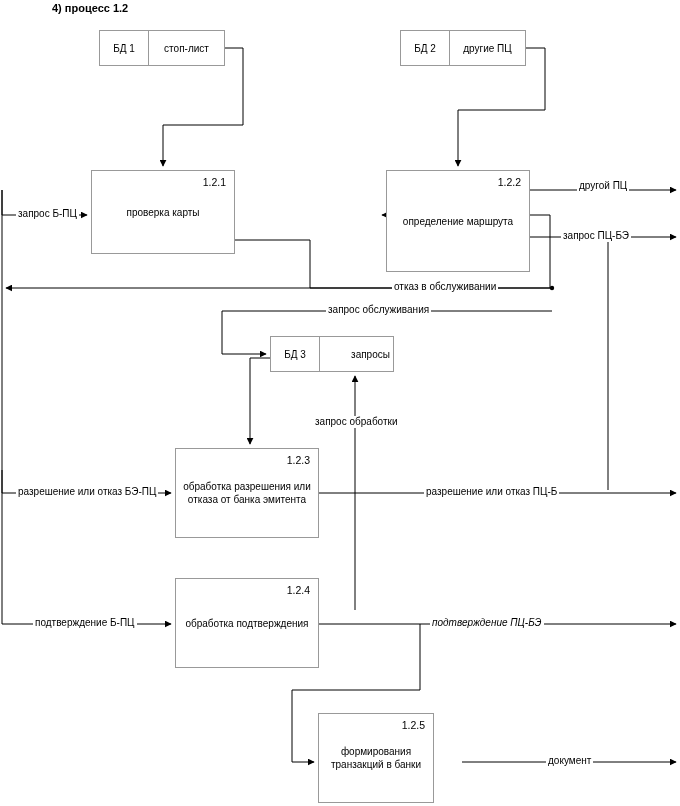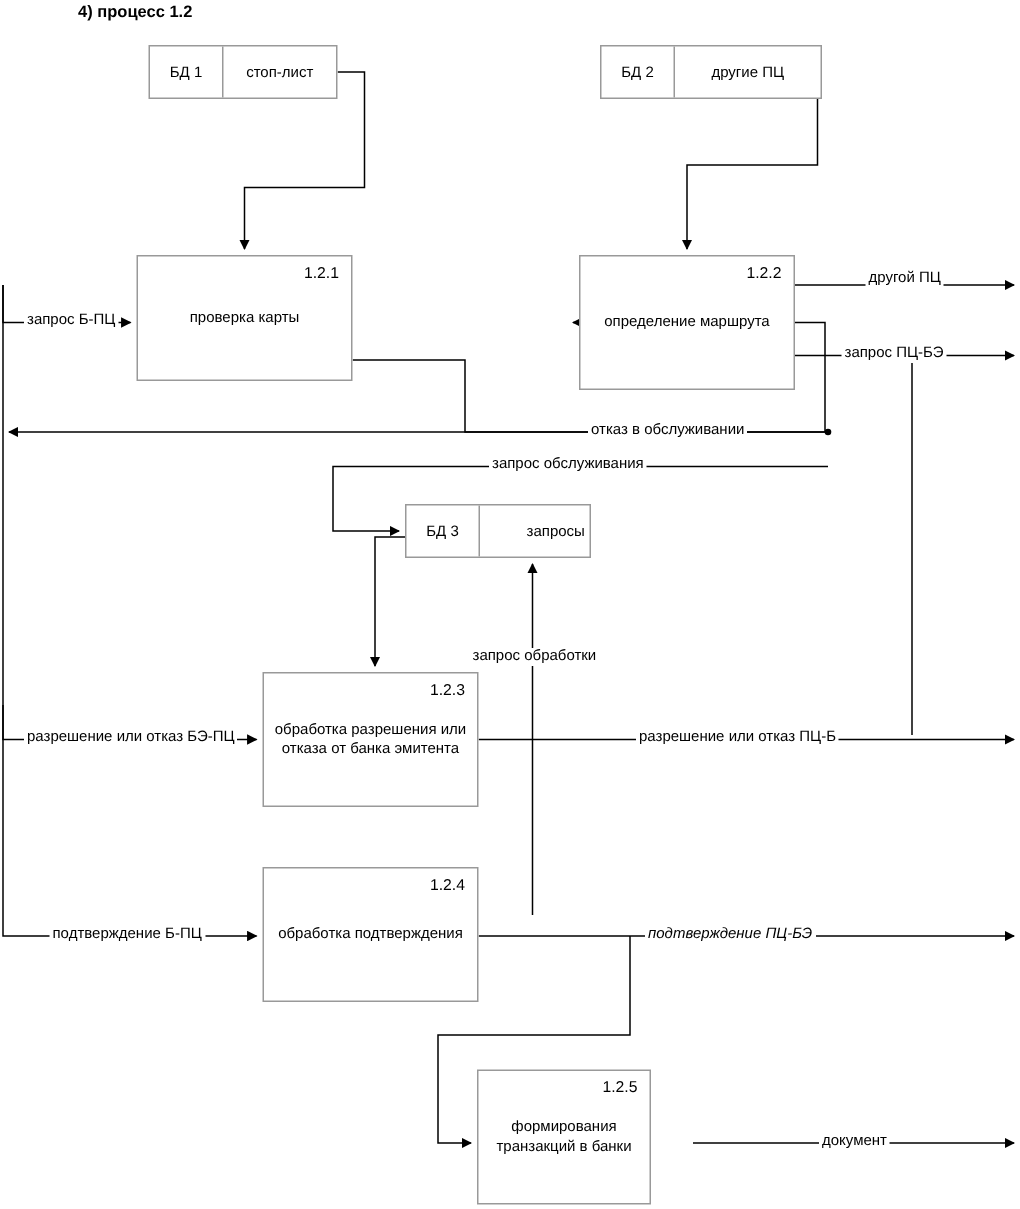--- a/index.html
+++ b/index.html
@@ -144,36 +144,36 @@
 
       <path d="M 2 190 L 2 600"></path>
     </g>
   </svg>
 
   <div class="db-box" style="left:99px; top:30px; width:126px; height:36px;">
     <div class="db-id">БД 1</div>
     <div class="db-name">стоп-лист</div>
   </div>
 
-  <div class="db-box" style="left:400px; top:30px; width:148px; height:36px;">
+  <div class="db-box" style="left:400px; top:30px; width:126px; height:36px;">
     <div class="db-id">БД 2</div>
     <div class="db-name">другие ПЦ</div>
   </div>
 
   <div class="db-box" style="left:270px; top:336px; width:124px; height:36px;gap:28px;">
     <div class="db-id">БД 3</div>
     <div class="db-name">запросы</div>
   </div>
 
   <div class="proc-box" style="left:91px; top:170px; width:144px; height:84px;">
     <div class="proc-num">1.2.1</div>
     <div class="proc-label">проверка карты</div>
   </div>
 
-  <div class="proc-box" style="left:386px; top:170px; width:144px; height:90px;">
+  <div class="proc-box" style="left:386px; top:170px; width:144px; height:102px;">
     <div class="proc-num">1.2.2</div>
     <div class="proc-label">определение маршрута</div>
   </div>
 
   <div class="proc-box" style="left:175px; top:448px; width:144px; height:90px;">
     <div class="proc-num">1.2.3</div>
     <div class="proc-label">обработка разрешения или отказа от банка эмитента</div>
   </div>
 
   <div class="proc-box" style="left:175px; top:578px; width:144px; height:90px;">
@@ -184,20 +184,20 @@
   <div class="proc-box" style="left:318px; top:713px; width:116px; height:90px;">
     <div class="proc-num">1.2.5</div>
     <div class="proc-label">формирования транзакций в банки</div>
   </div>
 
   <div class="flow-label" style="left:16px; top:208px;">запрос Б-ПЦ</div>
   <div class="flow-label" style="left:577px; top:180px;">другой ПЦ</div>
   <div class="flow-label" style="left:561px; top:230px;">запрос ПЦ-БЭ</div>
   <div class="flow-label" style="left:392px; top:281px;">отказ в обслуживании</div>
   <div class="flow-label" style="left:326px; top:304px;">запрос обслуживания</div>
-  <div class="flow-label" style="left:313px; top:432px;">запрос обработки</div>
+  <div class="flow-label" style="left:313px; top:416px;">запрос обработки</div>
   <div class="flow-label" style="left:16px; top:486px;">разрешение или отказ БЭ-ПЦ</div>
   <div class="flow-label" style="left:424px; top:486px;">разрешение или отказ ПЦ-Б</div>
   <div class="flow-label" style="left:33px; top:617px;">подтверждение Б-ПЦ</div>
   <div class="flow-label" style="left:430px; top:617px;font-style:italic;">подтверждение ПЦ-БЭ</div>
   <div class="flow-label" style="left:546px; top:755px;">документ</div>
 
 </div>
 
 </body></html>

